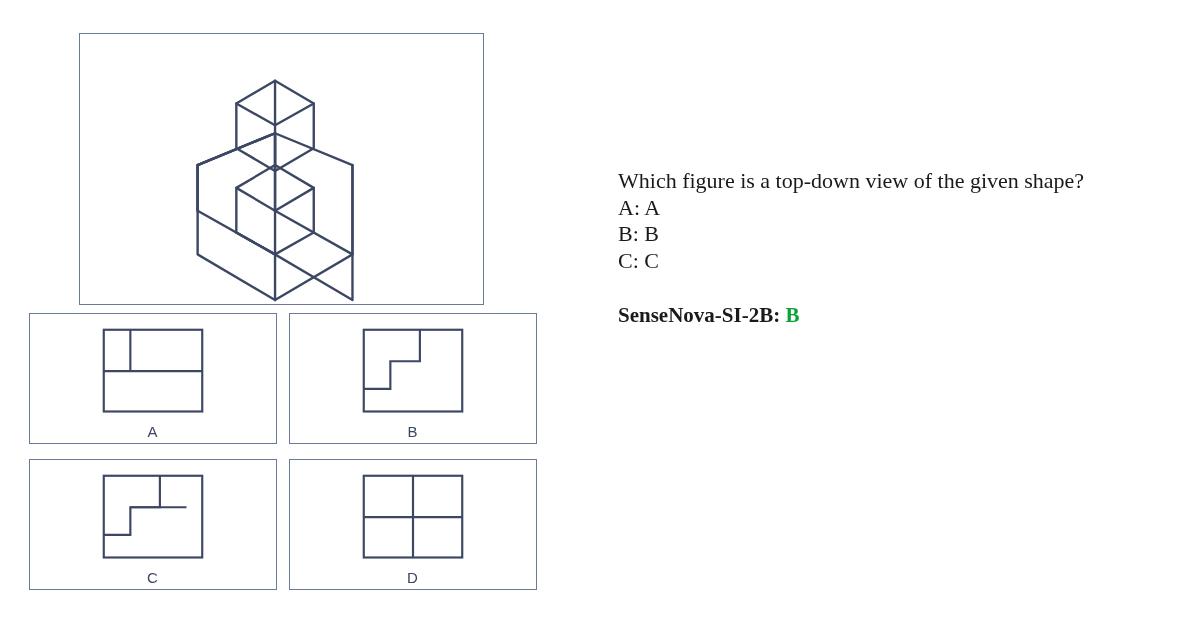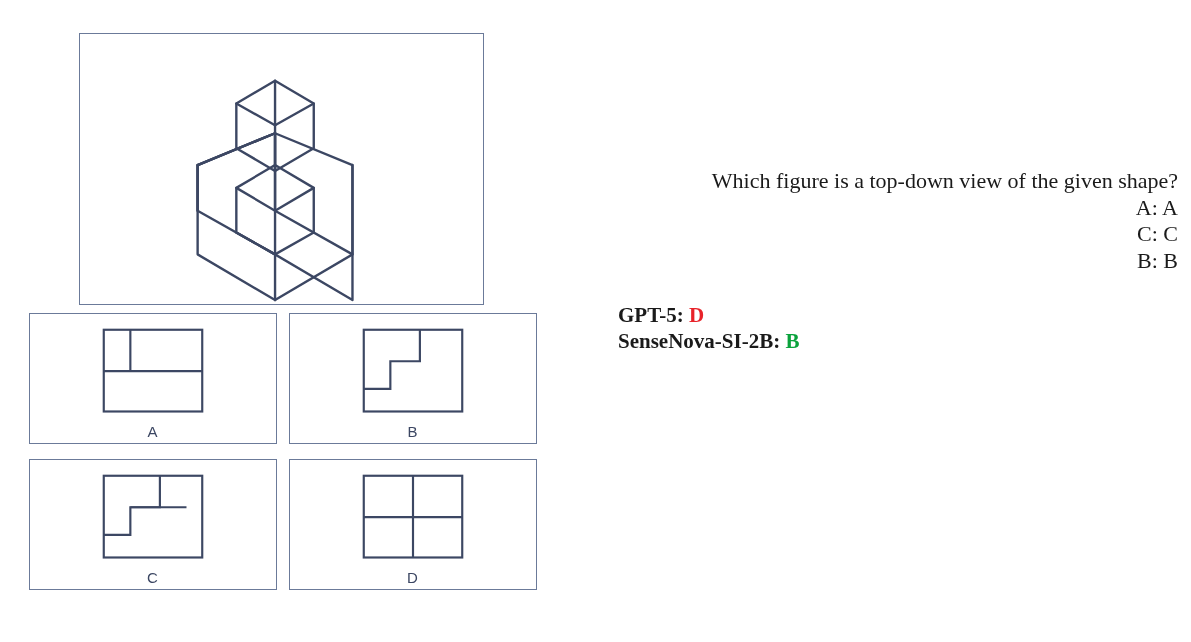--- a/index.html
+++ b/index.html
@@ -64,21 +64,20 @@
     top: 168px;
     width: 560px;
   }
 
   .q-line {
     font-family: "Liberation Serif", serif;
     font-size: 22px;
     line-height: 26.5px;
     color: #1a1a1a;
     white-space: nowrap;
-    text-align: right;
   }
 
   #answers {
     margin-top: 29px;
   }
 
   .ans-line {
     font-family: "Liberation Serif", serif;
     font-size: 21px;
     line-height: 25.5px;
@@ -162,26 +161,22 @@
       </g>
     </svg>
     <div class="opt-label">D</div>
   </div>
 
 </div>
 
 <div id="text-area">
   <div class="q-line">Which figure is a top-down view of the given shape?</div>
   <div class="q-line">A: A</div>
+  <div class="q-line">B: B</div>
   <div class="q-line">C: C</div>
-  <div class="q-line">B: B</div>
 
   <div id="answers">
-    <div class="ans-line">
-      <span>GPT-5:</span>
-      <span class="ans-value val-wrong">D</span>
-    </div>
     <div class="ans-line">
       <span>SenseNova-SI-2B:</span>
       <span class="ans-value val-right">B</span>
     </div>
   </div>
 </div>
 
 </body></html>

